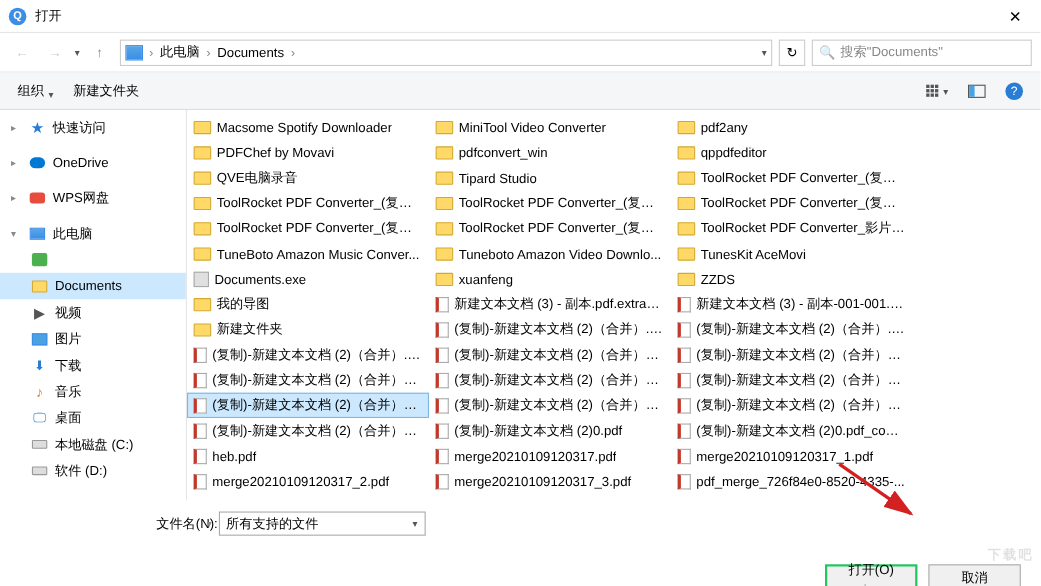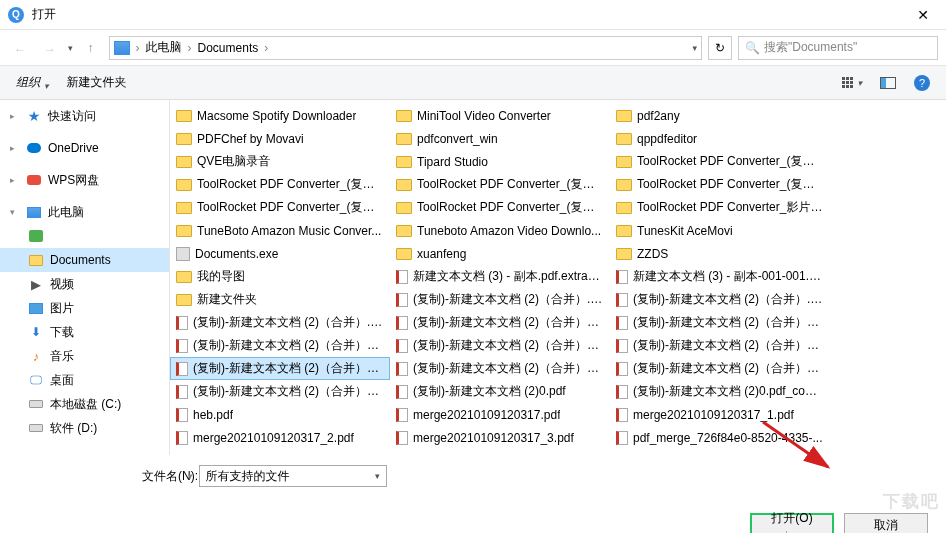--- a/index.html
+++ b/index.html
@@ -13,21 +13,21 @@
 .nav-arrow.disabled { color: #ccc; }
 .dropdown-arrow { color: #555; font-size: 9px; }
 .addressbar { flex: 1; height: 24px; border: 1px solid #ccc; display: flex; align-items: center; padding: 0 4px; gap: 6px; }
 .addressbar .pc-icon { width: 16px; height: 14px; background: linear-gradient(#5aa5e6, #3a8ee6); border: 1px solid #3a8ee6; display: inline-block; }
 .addressbar .sep { color: #888; }
 .addressbar .seg { color: #000; }
 .refresh-btn { width: 24px; height: 24px; border: 1px solid #ccc; display: flex; align-items: center; justify-content: center; cursor: pointer; }
 .searchbox { width: 200px; height: 24px; border: 1px solid #ccc; display: flex; align-items: center; gap: 4px; padding: 0 6px; color: #888; }
 .toolbar { height: 34px; display: flex; align-items: center; padding: 0 16px; gap: 18px; background: #f5f6f7; border-bottom: 1px solid #ddd; }
 .toolbar .spacer { flex: 1; }
-.view-btn { display: flex; align-items: flex-end; gap: 4px; cursor: pointer; font-style: italic; }
+.view-btn { display: flex; align-items: flex-end; gap: 4px; cursor: pointer; }
 .grid-icon { display: grid; grid-template-columns: repeat(3,3px); grid-template-rows: repeat(3,3px); gap: 1px; }
 .grid-icon span { background: #555; }
 .panel-icon { width: 16px; height: 12px; border: 1px solid #555; display: flex; }
 .panel-icon::before { content: ""; width: 5px; background: #4aa3e0; }
 .help-icon { width: 16px; height: 16px; border-radius: 50%; background: #2a7dd4; color: #fff; display: flex; align-items: center; justify-content: center; font-size: 11px; }
 .content { display: flex; height: calc(533px - 30px - 36px - 34px - 78px); }
 .sidebar { width: 170px; border-right: 1px solid #e5e5e5; overflow-y: auto; padding: 4px 0; }
 .side-item { height: 24px; display: flex; align-items: center; padding: 0 10px; gap: 6px; cursor: pointer; }
 .side-item.indent { padding-left: 28px; }
 .side-item.selected { background: #cce8ff; }
@@ -55,21 +55,21 @@
 .fi-pdf { width: 12px; height: 14px; background: #fff; border: 1px solid #aaa; border-left: 3px solid #c0392b; flex-shrink: 0; }
 .bottom { height: 78px; padding: 10px 14px 8px 14px; position: relative; }
 .filename-row { display: flex; align-items: center; gap: 6px; margin-bottom: 26px; padding-left: 120px; }
 .filename-row label { width: 64px; text-align: right; }
 .filename-input { flex: 1; height: 22px; border: 1px solid #aaa; padding: 0 4px; }
 .filetype { width: 188px; height: 22px; border: 1px solid #aaa; display: flex; align-items: center; justify-content: space-between; padding: 0 6px; cursor: pointer; }
 .button-row { display: flex; justify-content: flex-end; gap: 10px; padding-right: 4px; }
 .btn { min-width: 84px; height: 24px; border: 1px solid #aaa; background: #f0f0f0; display: flex; align-items: center; justify-content: center; cursor: pointer; gap: 4px; }
 .btn.primary { border: 2px solid #22c55e; flex-direction: column; }
 .arrow-annot { position: absolute; right: 98px; bottom: 56px; pointer-events: none; }
-.watermark { position: absolute; right: 6px; bottom: 20px; font-size: 17px; color: rgba(0,0,0,0.12); font-weight: bold; letter-spacing: 2px; }
+.watermark { position: absolute; right: 6px; bottom: 20px; font-size: 12px; color: rgba(0,0,0,0.12); font-weight: bold; letter-spacing: 2px; }
 </style>
 </head>
 <body>
 
 <div class="titlebar">
   <div class="app-icon">Q</div>
   <div class="title">打开</div>
   <div class="close-btn">✕</div>
 </div>
 

